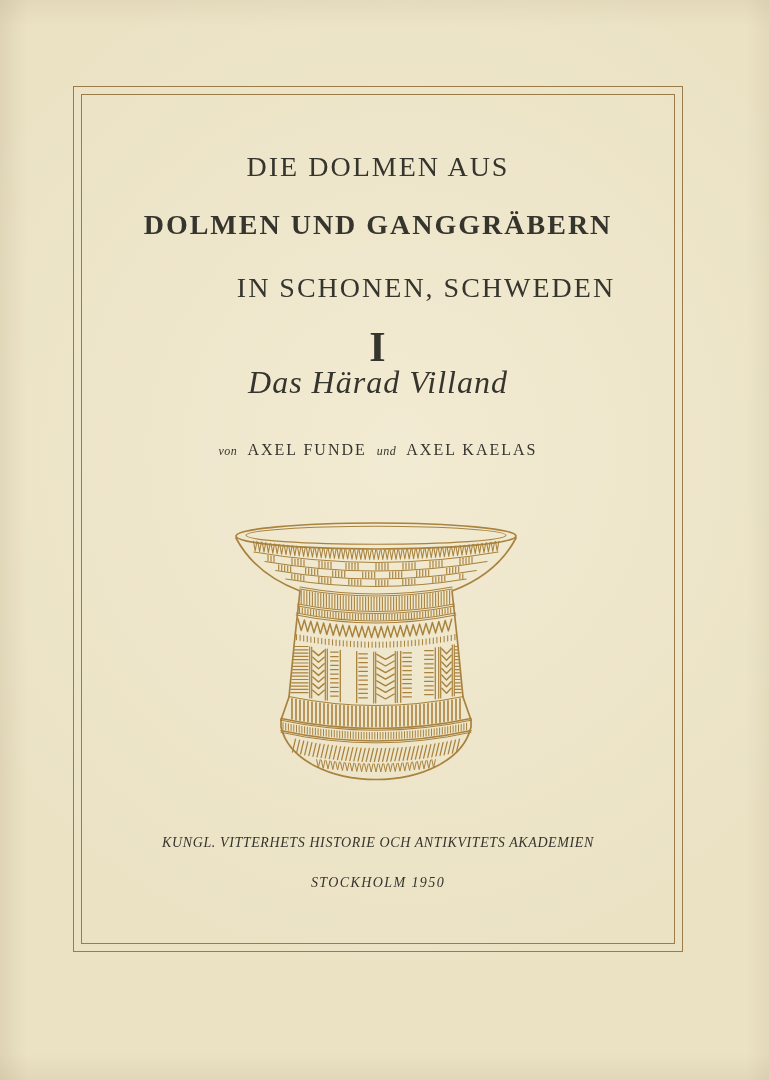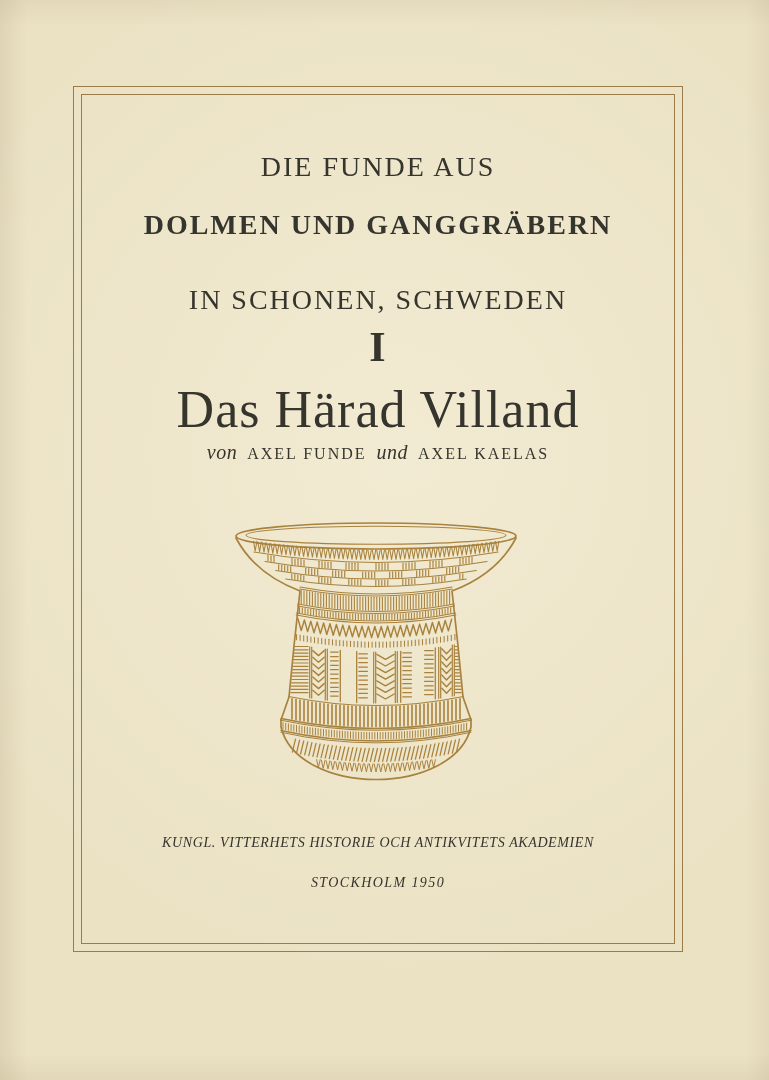--- a/index.html
+++ b/index.html
@@ -21,40 +21,40 @@
   .frame-outer{
     position:absolute;left:73px;top:86px;width:608px;height:864px;
     border:1.5px solid var(--frame);opacity:.92;
   }
   .frame-inner{
     position:absolute;inset:7px;
     border:1.5px solid var(--frame);
   }
   .centered{position:absolute;left:73px;width:610px;text-align:center;color:var(--ink);}
   .title-line{font-size:28px;letter-spacing:2px;white-space:nowrap;}
-  .t1{top:151px;} .t2{top:209px;font-weight:bold;} .t3{top:284px;}
+  .t1{top:151px;} .t2{top:209px;font-weight:bold;} .t3{top:272px;margin-left:48px;}
   .numeral{top:323px;font-size:42px;font-weight:bold;letter-spacing:1px;}
-  .subtitle{top:380px;font-size:52px;letter-spacing:1px;}
+  .subtitle{top:364px;font-size:32px;font-style:italic;letter-spacing:1px;}
   .byline{top:441px;font-size:16px;letter-spacing:2px;}
-  .byline .it{font-style:italic;font-size:20px;letter-spacing:.5px;}
+  .byline .it{font-style:italic;font-size:12px;letter-spacing:.5px;}
   .byline span{margin:0 5px;}
   .publisher{top:835px;font-size:14px;letter-spacing:.6px;white-space:nowrap;font-style:italic;}
   .imprint{top:875px;font-size:14px;letter-spacing:1.4px;font-style:italic;}
   #pot{position:absolute;left:234px;top:521px;width:284px;height:262px;}
 </style>
 </head>
 <body>
 
 <div class="page">
 
   <div class="frame-outer">
     <div class="frame-inner"></div>
   </div>
 
-  <div class="centered title-line t1">DIE FUNDE AUS</div>
+  <div class="centered title-line t1">DIE DOLMEN AUS</div>
   <div class="centered title-line t2">DOLMEN UND GANGGRÄBERN</div>
   <div class="centered title-line t3">IN SCHONEN, SCHWEDEN</div>
 
   <div class="centered numeral">I</div>
 
   <div class="centered subtitle">Das Härad Villand</div>
 
   <div class="centered byline">
     <span class="it">von</span><span>AXEL FUNDE</span><span class="it">und</span><span>AXEL KAELAS</span>
   </div>

